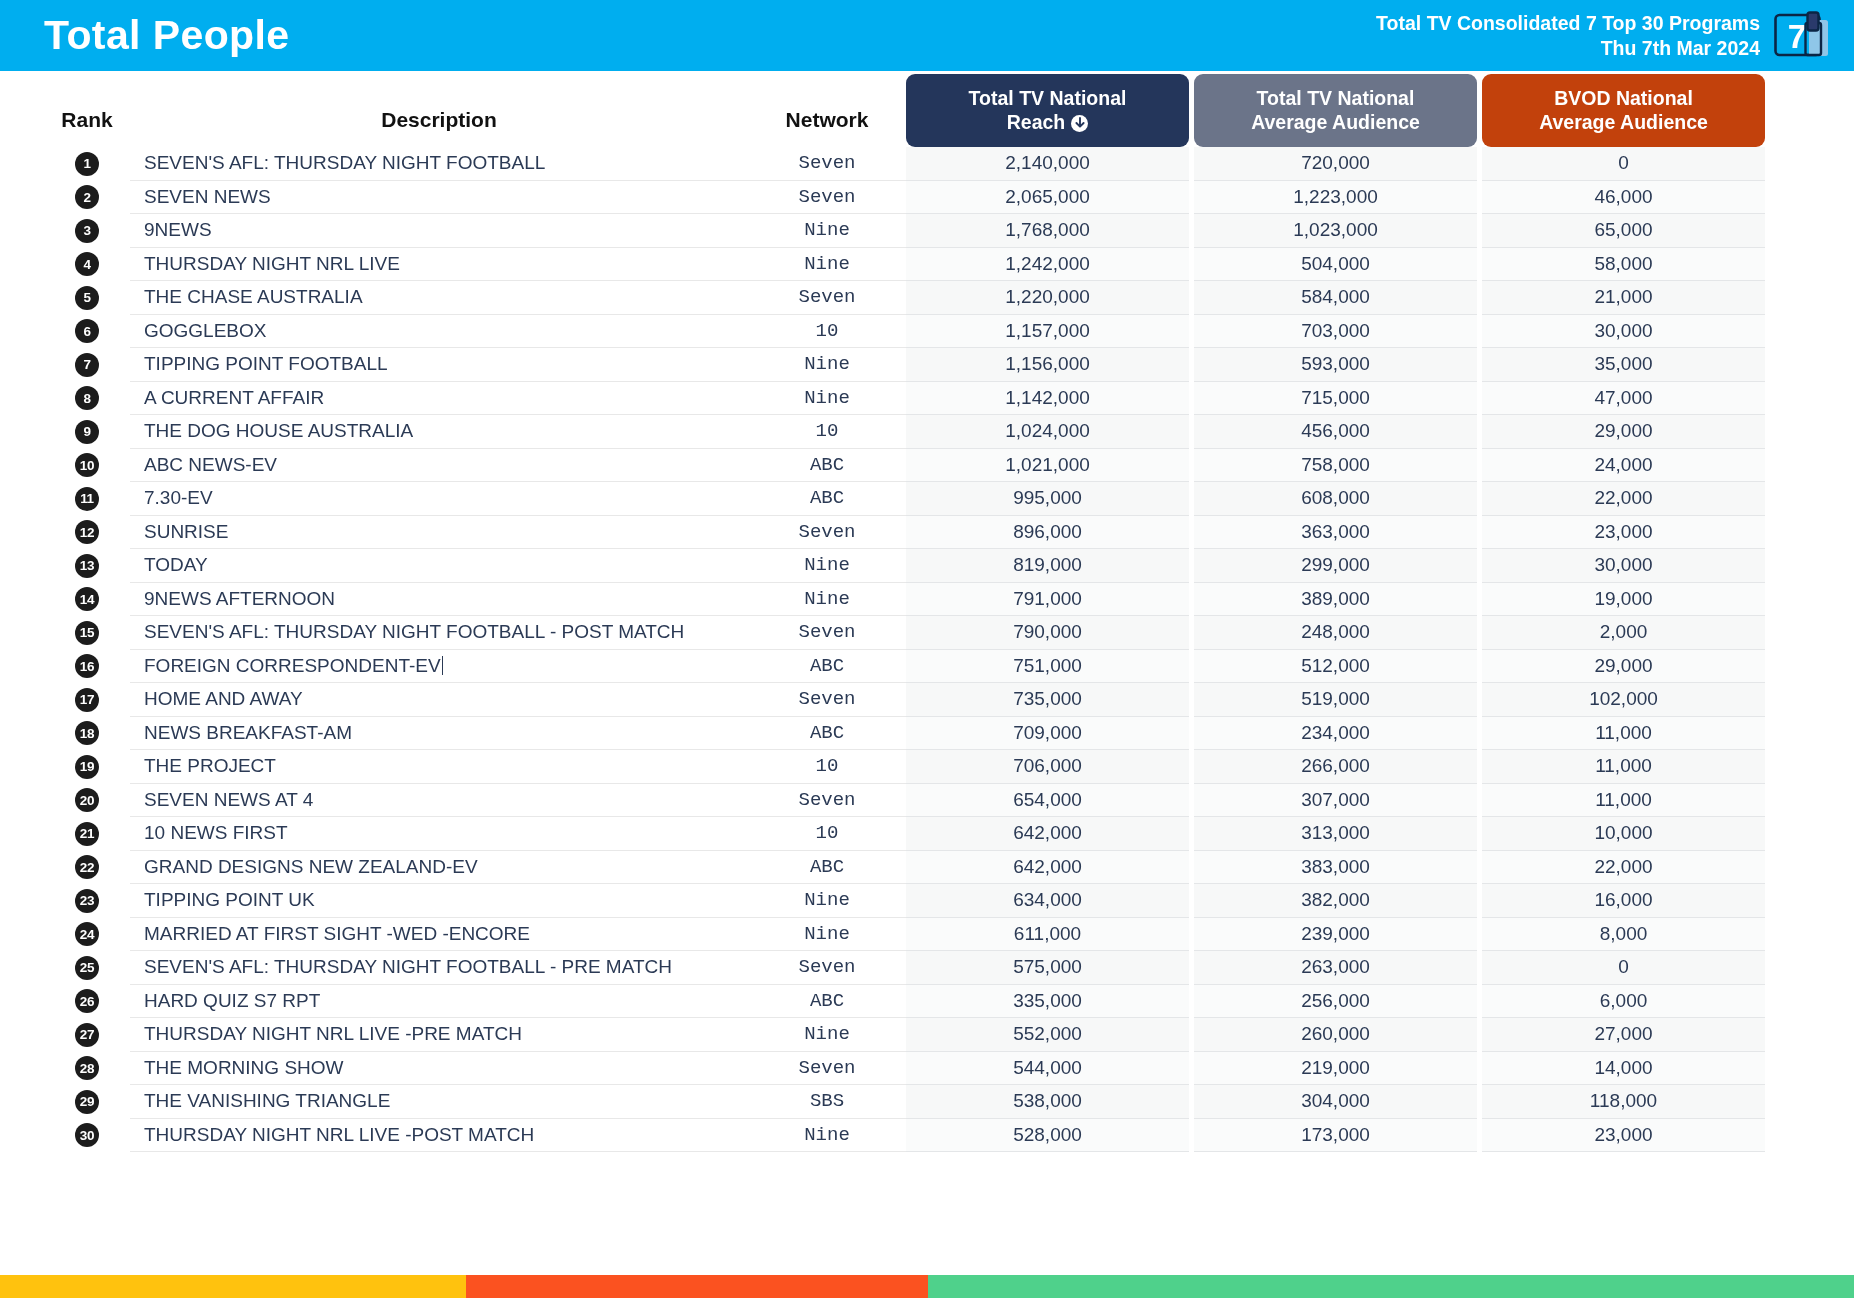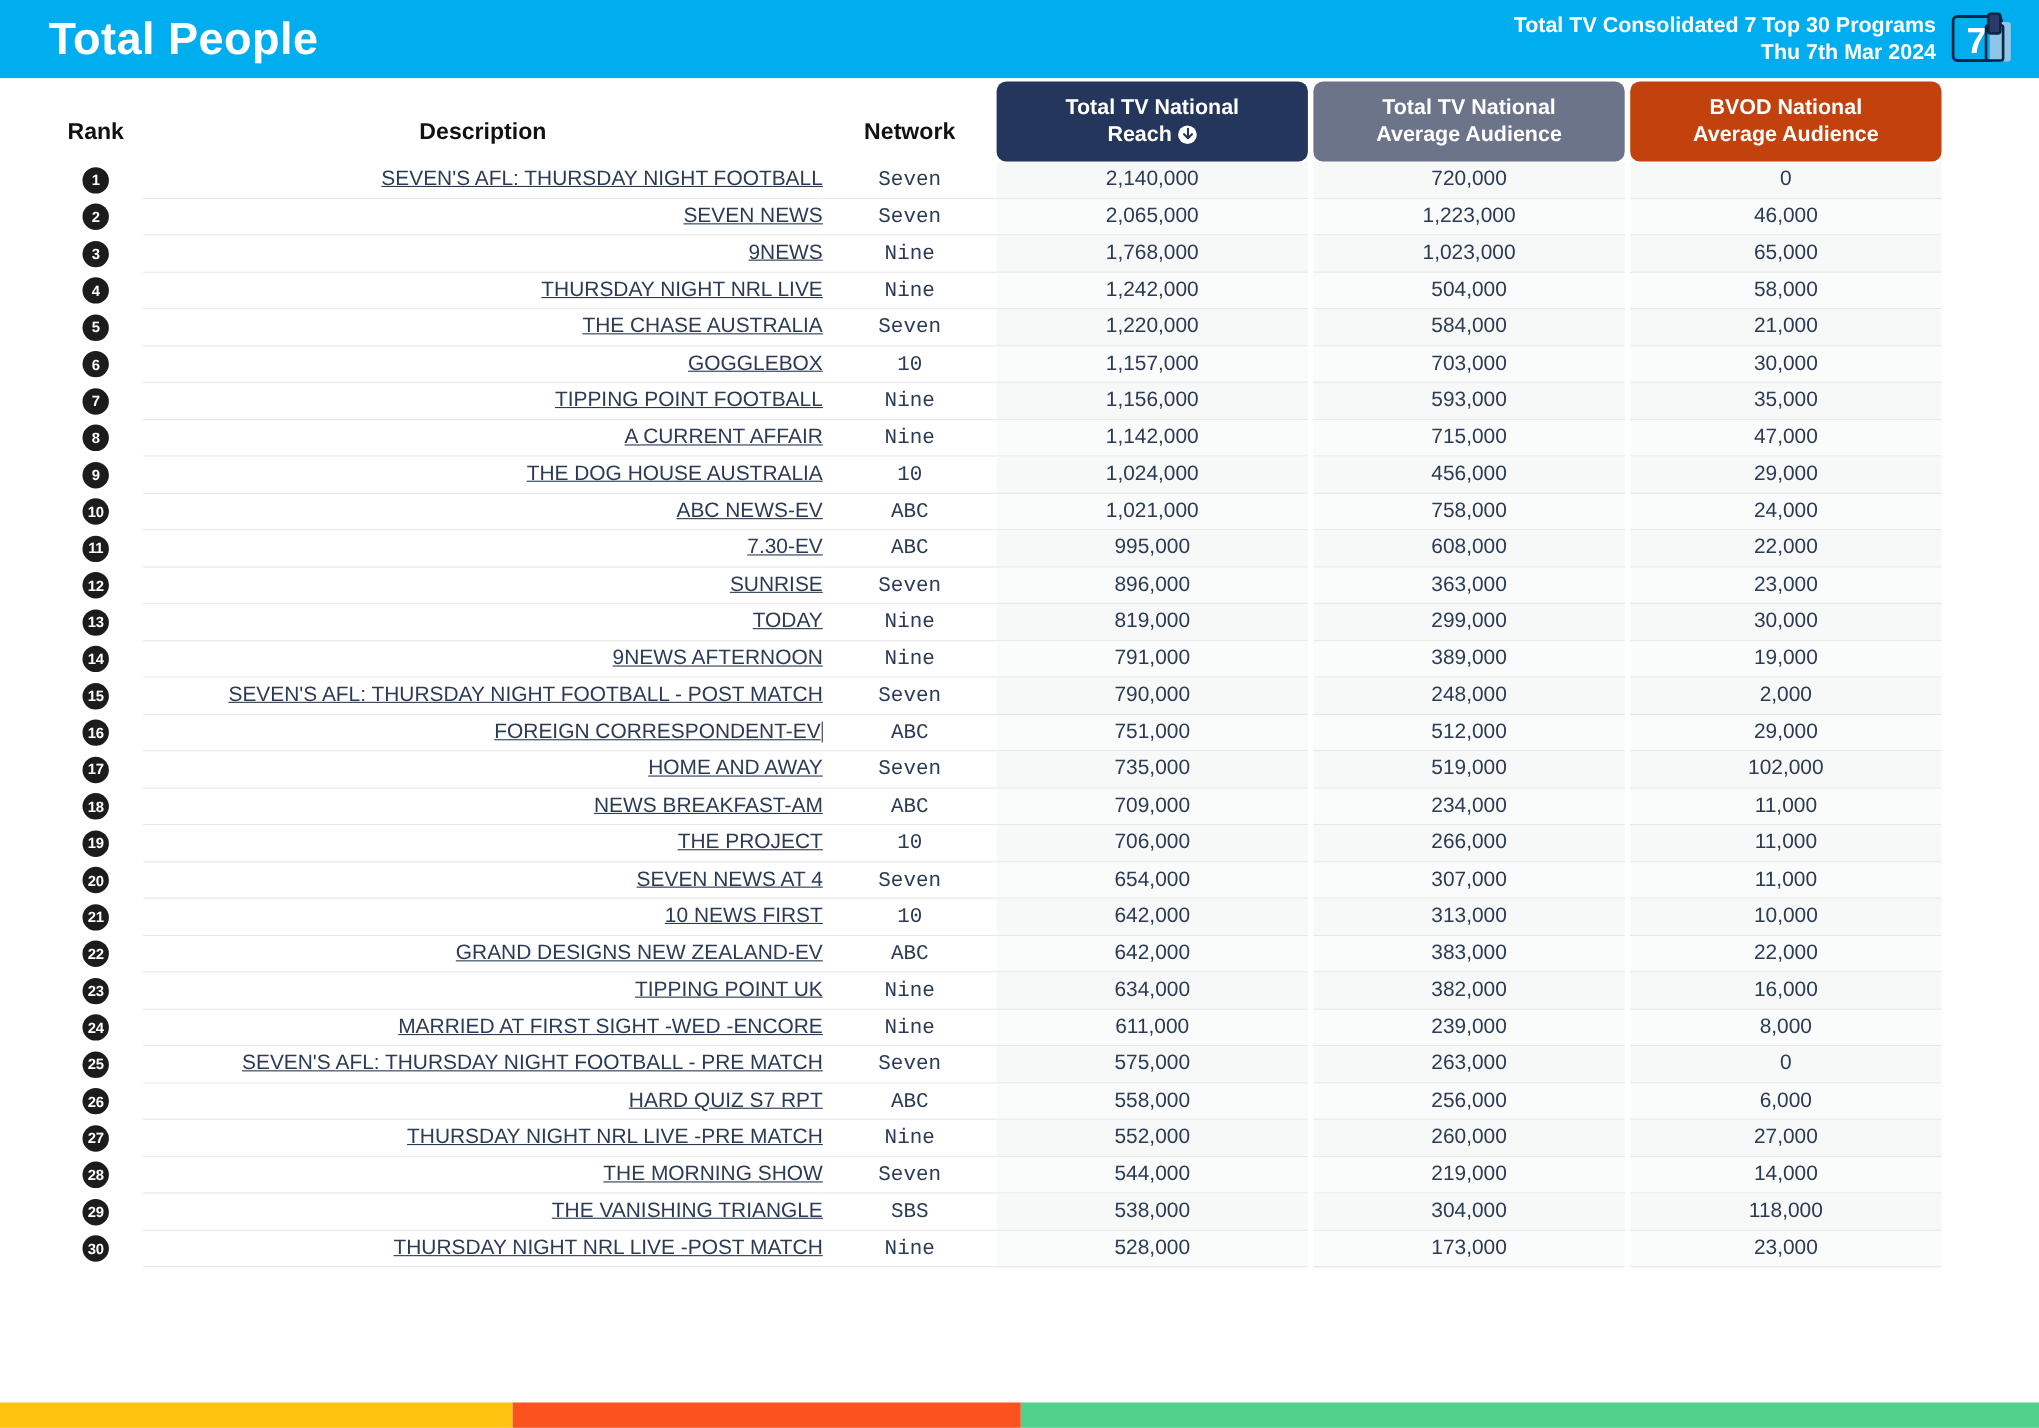--- a/index.html
+++ b/index.html
@@ -146,23 +146,22 @@
     color: #ffffff;
     font-size: 13.5px;
     font-weight: bold;
     display: flex;
     align-items: center;
     justify-content: center;
     letter-spacing: -0.3px;
   }
   .c-desc {
     width: 618px;
-    justify-content: flex-end;
+    justify-content: flex-start;
     padding-left: 14px;
-    text-decoration: underline;
   }
   .c-net {
     width: 158px;
     justify-content: center;
     font-family: Liberation Mono, monospace;
   }
   .c-metric {
     width: 283px;
     justify-content: center;
     margin-right: 5px;
@@ -553,21 +552,21 @@
         <div class="cell c-metric">0</div>
       </div>
       <div class="row">
         <div class="cell c-rank">
           <div class="rank-badge">26</div>
         </div>
         <div class="cell c-desc">
           <span>HARD QUIZ S7 RPT</span>
         </div>
         <div class="cell c-net">ABC</div>
-        <div class="cell c-metric">558,000</div>
+        <div class="cell c-metric">335,000</div>
         <div class="cell c-metric">256,000</div>
         <div class="cell c-metric">6,000</div>
       </div>
       <div class="row">
         <div class="cell c-rank">
           <div class="rank-badge">27</div>
         </div>
         <div class="cell c-desc">
           <span>THURSDAY NIGHT NRL LIVE -PRE MATCH</span>
         </div>

